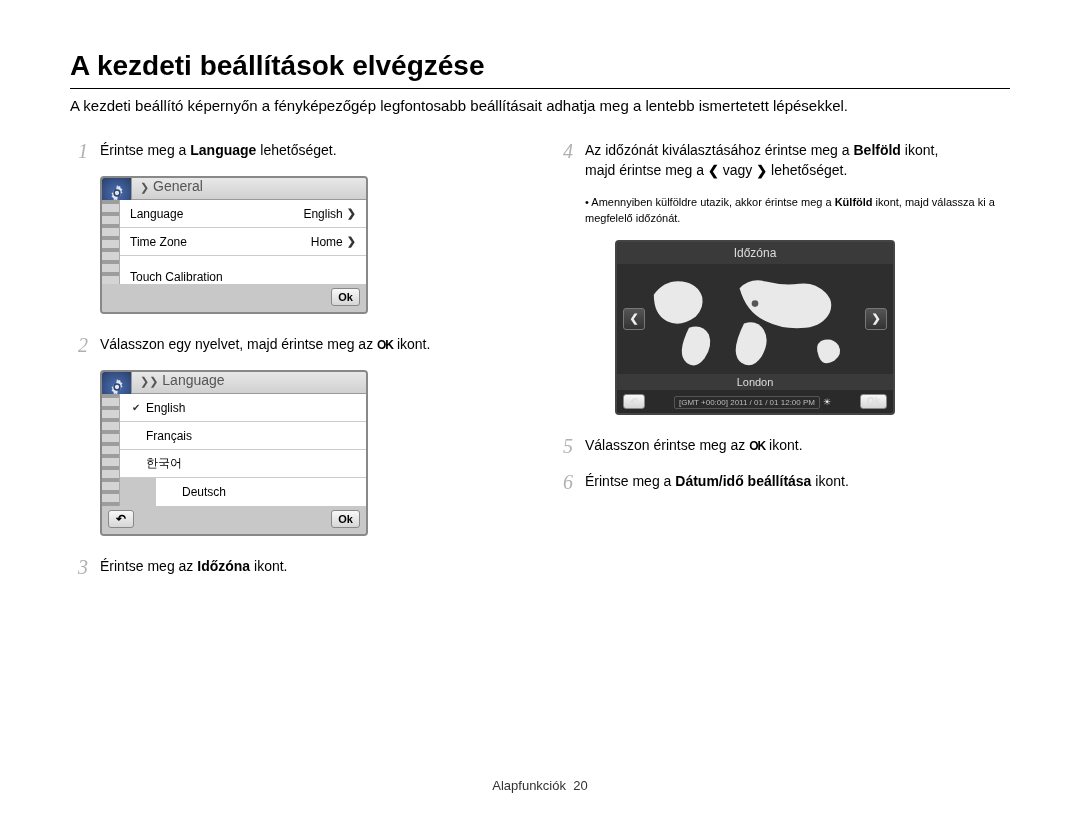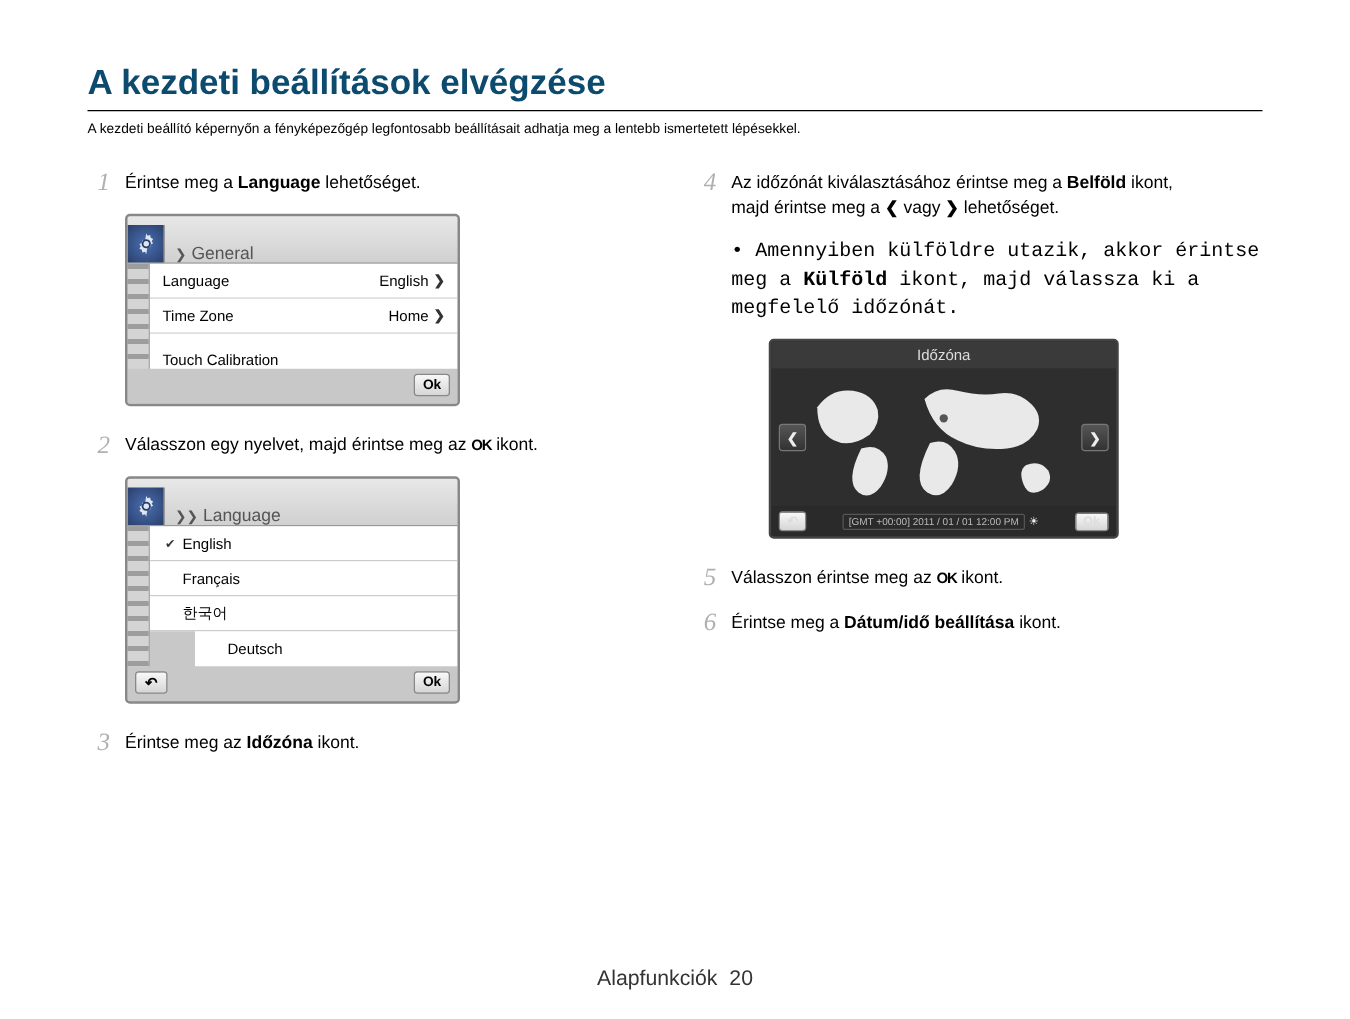--- a/index.html
+++ b/index.html
@@ -8,32 +8,32 @@
     width: 1080px;
     height: 815px;
     background: #fff;
     position: relative;
     color: #000;
   }
   .page {
     padding: 50px 70px 0 70px;
   }
   .title {
-    color: #0c4a6e;
+    color: #000000;
     font-size: 28px;
     font-weight: bold;
     margin-bottom: 6px;
   }
   .hr {
     border: none;
     border-top: 1px solid #000;
     margin-bottom: 8px;
   }
   .subtitle {
-    font-size: 11px;
+    font-size: 15px;
     margin-bottom: 26px;
   }
   .cols {
     display: flex;
     gap: 30px;
   }
   .col {
     flex: 1;
   }
   .step {
@@ -55,43 +55,42 @@
   .step-body { flex: 1; }
   .bold { font-weight: bold; }
   .ok-inline {
     display: inline-block;
     font-weight: bold;
     font-size: 12px;
     letter-spacing: -1px;
     vertical-align: baseline;
   }
   .bullet-note {
-    font-size: 16px;
+    font-size: 11px;
     line-height: 1.4;
     margin: 6px 0 14px 30px;
-    font-family: Liberation Mono, monospace;
   }
   .bullet-note::before { content: "• "; }
 
   
   .screen {
     width: 268px;
     border: 2px solid #888;
     border-radius: 4px;
     background: #c8c8c8;
     margin: 10px 0 20px 30px;
     overflow: hidden;
     font-size: 12px;
   }
   .screen-header {
     display: flex;
-    align-items: flex-end;
+    align-items: flex-start;
     background: linear-gradient(#e8e8e8,#d0d0d0);
     border-bottom: 1px solid #999;
-    height: 38px;
+    height: 22px;
   }
   .gear-box {
     width: 30px; height: 30px;
     background: radial-gradient(circle at 50% 50%, #4a6fb3, #2a3f6a);
     display: flex; align-items: center; justify-content: center;
     border-right: 1px solid #999;
   }
   .gear-box svg { width: 20px; height: 20px; }
   .header-label {
     padding-left: 8px;
@@ -161,21 +160,21 @@
   }
   .map-svg { flex:1; height:100%; }
   .tz-city { text-align:center; background:#3a3a3a; padding:2px 0; }
   .tz-footer { display:flex; align-items:center; justify-content:space-between; background:#2a2a2a; padding:4px 6px; }
   .tz-footer .back-btn, .tz-footer .ok-btn { padding:1px 6px; font-size:10px; }
   .tz-info { font-size:8px; color:#bbb; border:1px solid #555; padding:1px 4px; border-radius:2px;}
   .sun { color:#eee; font-size:9px; margin-left:3px;}
 
   .page-footer {
     position:absolute; bottom:22px; left:0; right:0;
-    text-align:center; font-size:17px; color:#333;
+    text-align:center; font-size:13px; color:#333;
   }
   .inline-chev {
     display:inline-block; font-weight:bold; font-size:13px; vertical-align:baseline;
   }
 </style>
 </head>
 <body>
 
 <div class="page">
   <div class="title">A kezdeti beállítások elvégzése</div>
@@ -313,20 +312,21 @@
               <path d="M8 28q10-14 26-12 14 2 18 14 2 10-6 18-14 10-26 4-12-6-12-24z"></path>
               <path d="M40 58q12-4 18 6 4 10-4 22-8 10-16 4-10-8 2-32z"></path>
               <path d="M86 22q10-10 24-6 16 4 30 2 14-2 24 8 8 8 4 18-6 12-22 14-20 2-36-6-18-8-24-30z"></path>
               <path d="M90 54q12-4 18 6 6 10-2 24-8 12-18 6-12-8 2-36z"></path>
               <path d="M160 70q10-4 16 4 4 8-4 14-10 6-14-4-4-10 2-14z"></path>
               <circle cx="100" cy="36" r="3" fill="#555"></circle>
             </g>
           </svg>
           <div class="tz-arrow">❯</div>
         </div>
+        <div class="tz-city">London</div>
         <div class="tz-footer">
           <div class="back-btn">↶</div>
           <div>
             <span class="tz-info">[GMT +00:00]  2011 / 01 / 01  12:00 PM</span><span class="sun">☀</span>
           </div>
           <div class="ok-btn">Ok</div>
         </div>
       </div>
 
       <div class="step">

